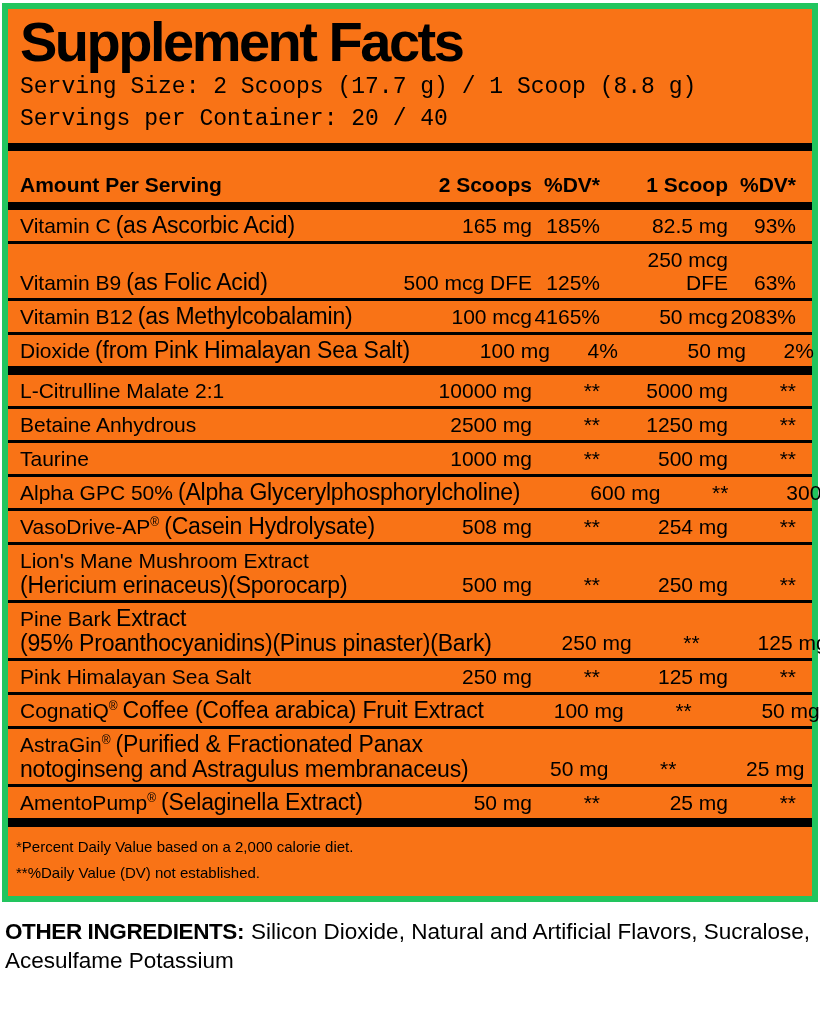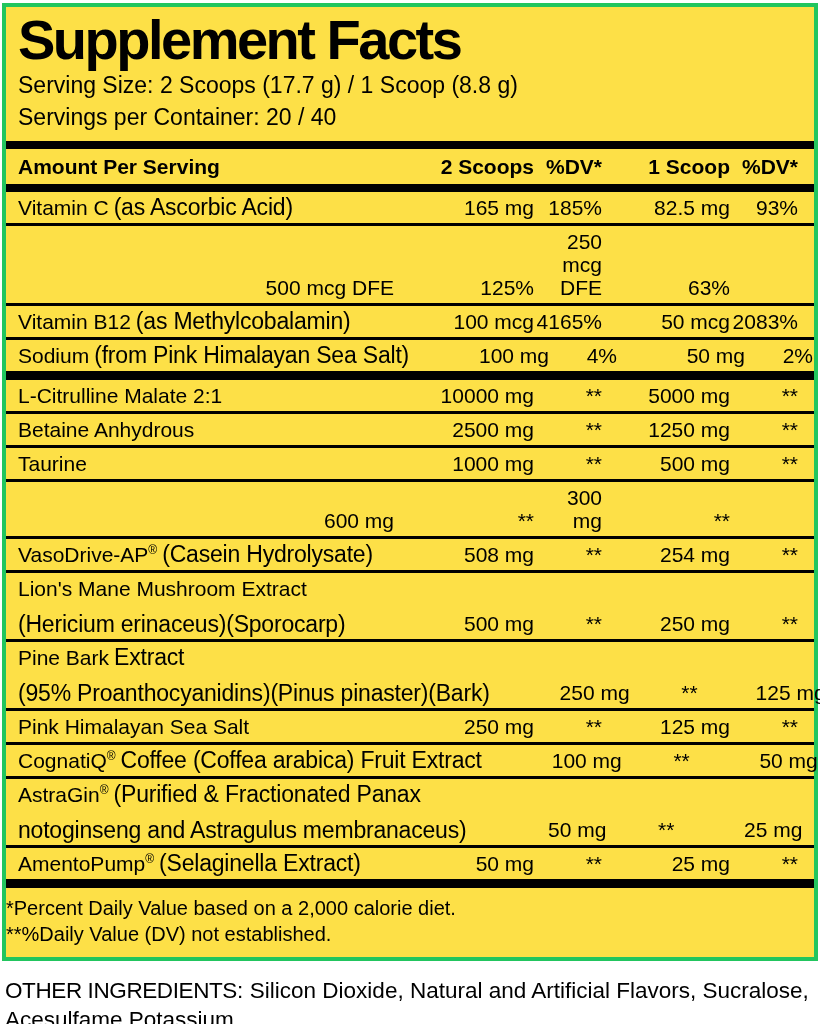--- a/index.html
+++ b/index.html
@@ -3,51 +3,51 @@
 <meta charset="utf-8">
 <style>
   * { box-sizing: border-box; }
   html, body { margin: 0; padding: 0; }
   body {
     width: 820px; height: 1024px;
     background: #fff; color: #000;
     font-family: "Liberation Sans", sans-serif;
     overflow: hidden;
   }
-  .facts-box { margin: 3px 2px 0; border: 4px solid #22c55e; background: #fde047; }
+  .facts-box { margin: 3px 2px 0; border: 6px solid #22c55e; background: #f97316; }
   .hdr { padding: 5px 12px 8px; }
   .title { font-size: 56px; font-weight: bold; letter-spacing: -2.5px; line-height: 1.0; }
-  .serving { font-size: 23px; line-height: 1.28; margin-top: 3px; }
+  .serving { font-size: 23px; line-height: 1.28; margin-top: 3px; font-family: Liberation Mono, monospace; }
   .bar { height: 8px; background: #000; }
   .bar.mid { height: 9px; }
 
   .row {
     display: grid;
     grid-template-columns: 1fr 140px 68px 128px 68px;
     align-items: end;
     padding: 4px 16px 4px 12px;
   }
   .rows .row + .row { border-top: 3px solid #000; }
   .cell { font-size: 21px; line-height: 23px; }
   .cell.val { text-align: right; }
   .cell.name { white-space: nowrap; }
   .detail { font-size: 23px; margin-left: 5px; letter-spacing: -0.2px; }
   .detail:empty { margin-left: 0; }
-  .line2 { display: block; margin-left: 0; line-height: 22px; padding-top: 2px; margin-top: 11px; }
+  .line2 { display: block; margin-left: 0; line-height: 22px; padding-top: 2px; }
   .line2:empty { display: none; }
   .reg { font-size: 12px; vertical-align: super; line-height: 0; }
 
-  .colhdr { padding: 6px 16px 6px 12px; }
+  .colhdr { padding: 6px 16px 6px 12px; margin-top: 16px; }
   .colhdr .cell { font-weight: bold; }
 
-  .footnotes { padding: 7px 0 10px; font-size: 20px; line-height: 26px; }
+  .footnotes { padding: 7px 8px 10px; font-size: 15px; line-height: 26px; }
 
   .bottom { margin-top: 15px; padding: 0 5px; font-size: 22.5px; line-height: 29px; }
   .bottom p { margin: 0 0 13px; }
-  .lead-label { font-weight: normal; letter-spacing: -0.4px; }
+  .lead-label { font-weight: bold; letter-spacing: -0.4px; }
   .after-label { margin-left: 7px; }
 </style>
 </head>
 <body>
 
 <div class="facts-box">
 
   <div class="hdr">
     <div class="title">Supplement Facts</div>
     <div class="serving">Serving Size: 2 Scoops (17.7 g) / 1 Scoop (8.8 g)</div>
@@ -71,37 +71,38 @@
       <div class="row">
         <div class="cell name"><span>Vitamin C</span><sup class="reg"></sup><span class="detail">(as Ascorbic Acid)</span></div>
         <div class="cell val">165 mg</div>
         <div class="cell val">185%</div>
         <div class="cell val">82.5 mg</div>
         <div class="cell val">93%</div>
       </div>
 
 
       <div class="row">
+        <div class="cell name"><span>Vitamin B9</span><sup class="reg"></sup><span class="detail">(as Folic Acid)</span></div>
         <div class="cell val">500 mcg DFE</div>
         <div class="cell val">125%</div>
         <div class="cell val">250 mcg DFE</div>
         <div class="cell val">63%</div>
       </div>
 
       <div class="row">
         <div class="cell name"><span>Vitamin B12</span><sup class="reg"></sup><span class="detail">(as Methylcobalamin)</span></div>
         <div class="cell val">100 mcg</div>
         <div class="cell val">4165%</div>
         <div class="cell val">50 mcg</div>
         <div class="cell val">2083%</div>
       </div>
 
 
       <div class="row">
-        <div class="cell name"><span>Sodium</span><sup class="reg"></sup><span class="detail">(from Pink Himalayan Sea Salt)</span></div>
+        <div class="cell name"><span>Dioxide</span><sup class="reg"></sup><span class="detail">(from Pink Himalayan Sea Salt)</span></div>
         <div class="cell val">100 mg</div>
         <div class="cell val">4%</div>
         <div class="cell val">50 mg</div>
         <div class="cell val">2%</div>
       </div>
     </div>
 
   <div class="bar mid"></div>
 
   <div class="rows">
@@ -124,20 +125,21 @@
 
       <div class="row">
         <div class="cell name"><span>Taurine</span><sup class="reg"></sup><span class="detail"></span></div>
         <div class="cell val">1000 mg</div>
         <div class="cell val">**</div>
         <div class="cell val">500 mg</div>
         <div class="cell val">**</div>
       </div>
 
       <div class="row">
+        <div class="cell name"><span>Alpha GPC 50%</span><sup class="reg"></sup><span class="detail">(Alpha Glycerylphosphorylcholine)</span></div>
         <div class="cell val">600 mg</div>
         <div class="cell val">**</div>
         <div class="cell val">300 mg</div>
         <div class="cell val">**</div>
       </div>
 
       <div class="row">
         <div class="cell name"><span>VasoDrive-AP</span><sup class="reg">®</sup><span class="detail">(Casein Hydrolysate)</span></div>
         <div class="cell val">508 mg</div>
         <div class="cell val">**</div>

